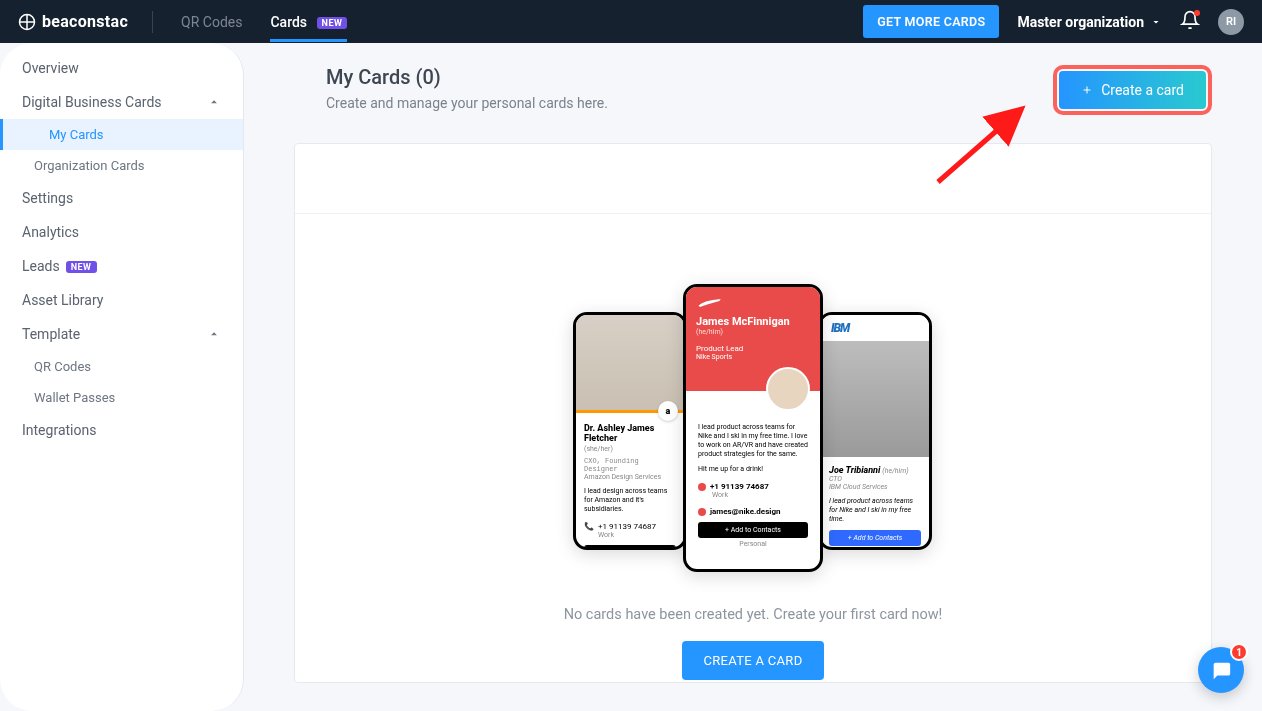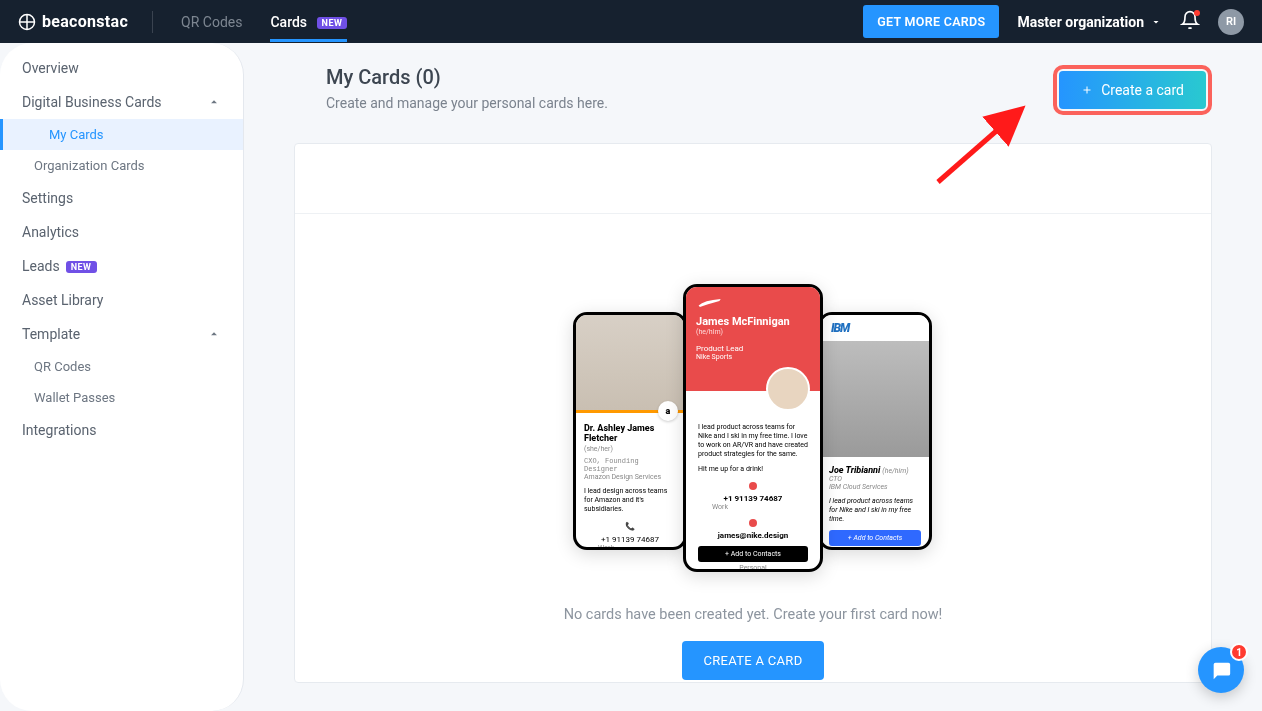--- a/index.html
+++ b/index.html
@@ -49,21 +49,21 @@
     .ph-left .ph-badge {position:absolute; right:6px; top:86px; width:20px;height:20px;border-radius:50%;background:#fff;display:flex;align-items:center;justify-content:center;font-weight:900;font-size:9px;box-shadow:0 1px 3px rgba(0,0,0,.2);}
     .ph-mid .ph-header{ background:#e94b4b; height:104px;}
     .ph-mid .ph-avatar{ position:absolute; right:10px; bottom:-20px; width:44px;height:44px;border-radius:50%;background:#e8d5c0;border:2px solid #fff;}
     .ph-mid .ph-body{ padding:26px 12px 8px;}
     .ph-right .ph-header{ background:#fff;color:#1f70c1; padding:6px 10px; height:26px; font-weight:900; font-size:12px; letter-spacing:-1px;}
     .ph-right .ph-img{ height:116px; background:linear-gradient(#bdbdbd,#9a9a9a);}
     .ph-right .ph-body{ padding:8px 8px;}
     .ph-name{ font-weight:800; font-size:9px; margin-bottom:2px;}
     .ph-gray{ color:#888;font-size:7px;}
     .ph-desc{ font-size:7px; margin-top:6px; line-height:1.3;}
-    .ph-phone{ font-size:8px; margin-top:8px; display:flex; gap:4px; align-items:center;flex-direction:column;}
+    .ph-phone{ font-size:8px; margin-top:8px; display:flex; gap:4px; align-items:center;}
     .ph-btn{ background:#000;color:#fff;font-size:7px;text-align:center;padding:4px;border-radius:3px;margin-top:6px;}
     .ph-btn.blue{ background:#2f69ff;}
     .ph-mid .mid-name{color:#fff;font-weight:700;font-size:11px;margin-top:4px;}
     .ph-mid .mid-sub{color:#ffd9d9;font-size:7px;}
     .ph-mid .mid-role{color:#fff;font-size:8px;margin-top:8px;}
     .nocards-text { margin-top:32px; color:#8d959f; font-size:14.5px;}
     .btn-create-card { margin-top:18px; background:#2595ff; color:#fff; border:none; padding:12px 22px; font-size:13px; border-radius:4px; letter-spacing:.3px;}
     .chat-bubble { position:absolute; right:18px; bottom:18px; width:46px; height:46px; border-radius:50%; background:#2595ff; display:flex; align-items:center; justify-content:center; box-shadow:0 4px 14px rgba(0,0,0,.2);}
     .chat-bubble-badge{ position:absolute; top:-4px; right:-4px; width:18px;height:18px;border-radius:50%;background:#ff3b30;color:#fff;font-size:10px;font-weight:700;display:flex;align-items:center;justify-content:center;border:2px solid #fff;}
     .lefticon{width:14px;height:14px;display:inline-flex;align-items:center;justify-content:center;background:#2595ff;border-radius:2px;}

